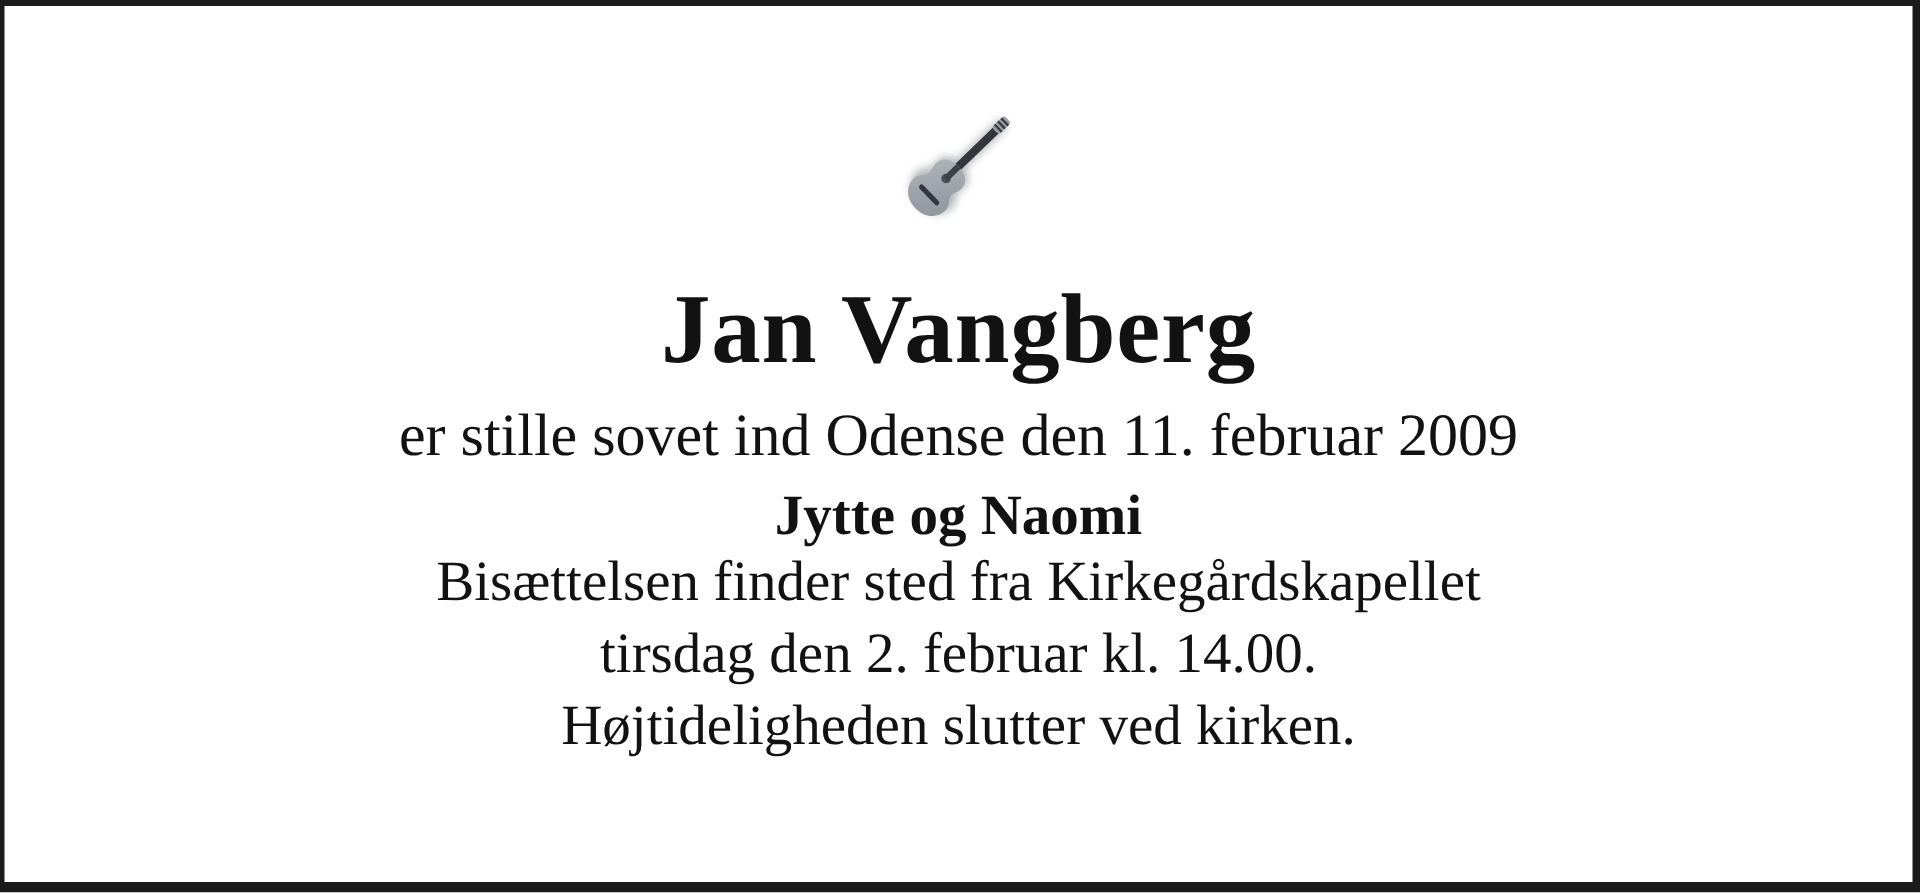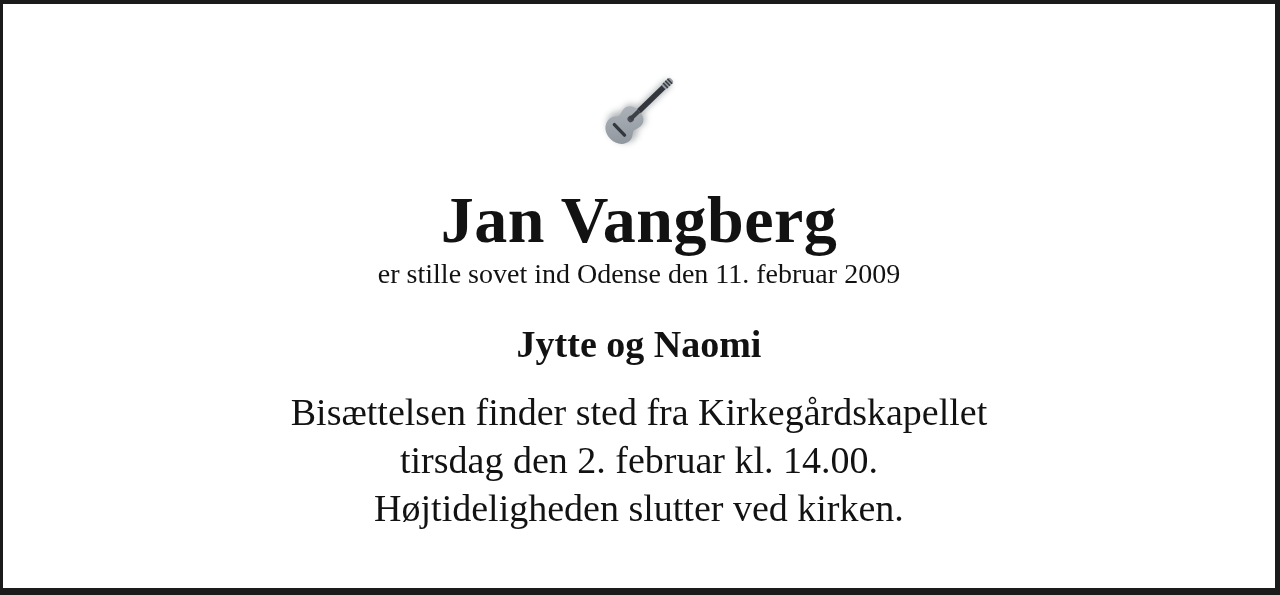--- a/index.html
+++ b/index.html
@@ -28,32 +28,31 @@
     align-items: center;
   }
   .deceased-name {
     margin-top: 34px;
     font-size: 66px;
     line-height: 56px;
     font-weight: bold;
     letter-spacing: 0.5px;
   }
   .death-line {
-    margin-top: 6px;
-    font-size: 28px;
+    margin-top: 22px;
+    font-size: 40px;
     line-height: 40px;
   }
   .mourners {
-    margin-top: 30px;
+    margin-top: 14px;
     font-size: 38px;
     line-height: 40px;
     font-weight: bold;
   }
   .ceremony {
-    margin-top: 24px;
     font-size: 38px;
     line-height: 48px;
   }
 </style>
 </head>
 <body>
 
 <div class="frame">
 
   <div class="icon-wrap">

